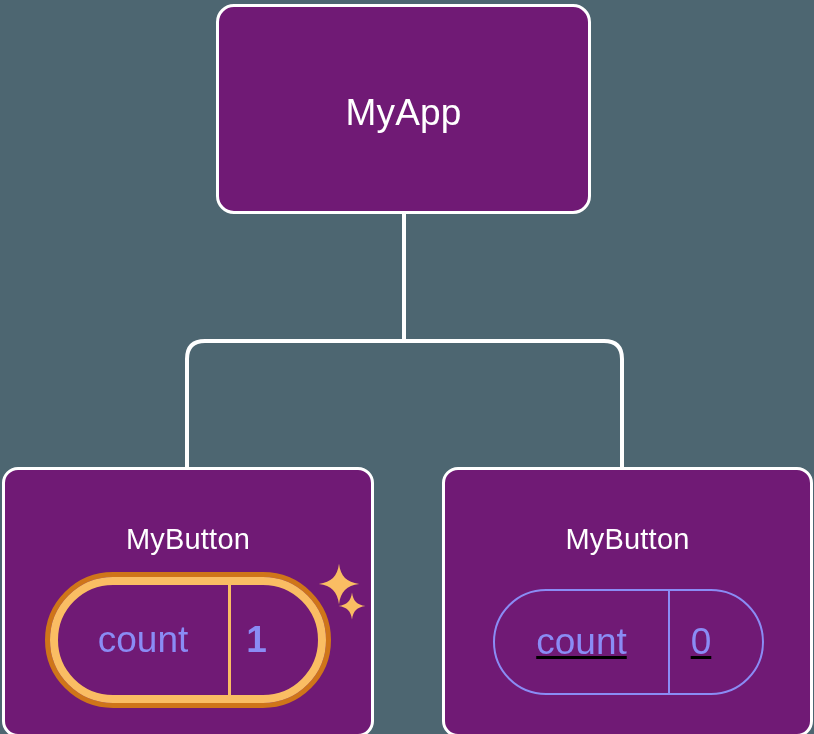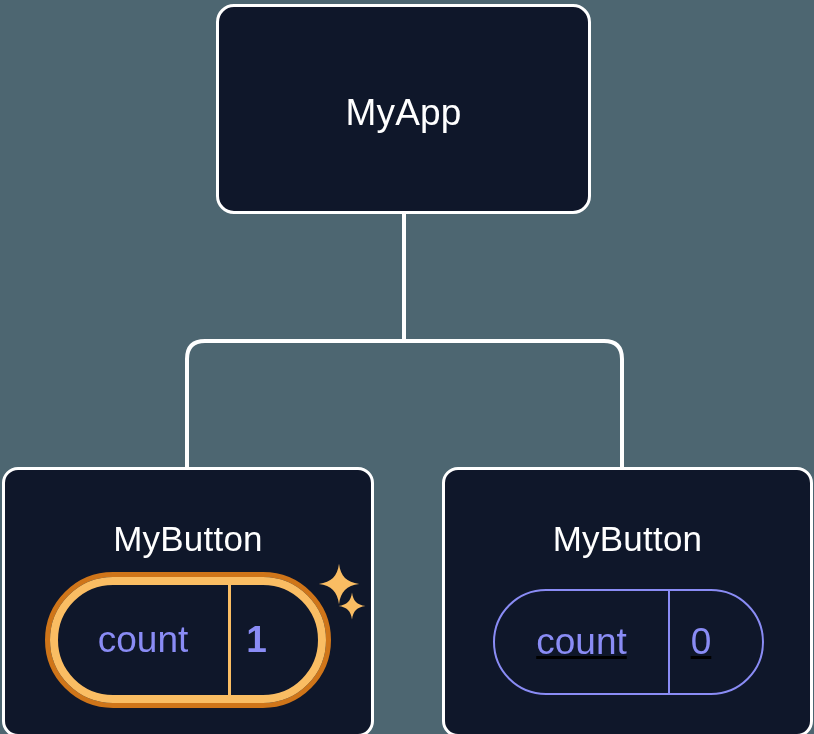--- a/index.html
+++ b/index.html
@@ -27,21 +27,21 @@
     top: 0;
     width: 814px;
     height: 734px;
     z-index: 1;
   }
 
   
   .node-card {
     position: absolute;
     z-index: 2;
-    background: #0f172a;
+    background: #701a75;
     border: 3px solid #ffffff;
     border-radius: 16px;
     box-sizing: border-box;
   }
   .node-root {
     left: 216px;
     top: 4px;
     width: 375px;
     height: 210px;
     border-radius: 18px;
@@ -70,21 +70,21 @@
     white-space: nowrap;
   }
   .node-root .node-title {
     top: 85px;
     font-size: 37px;
     line-height: 42px;
   }
   .node-child-left .node-title,
   .node-child-right .node-title {
     top: 49px;
-    font-size: 35px;
+    font-size: 29px;
     line-height: 40px;
   }
 
   
   .state-pill {
     position: absolute;
     display: flex;
     align-items: stretch;
     box-sizing: border-box;
     background: transparent;

